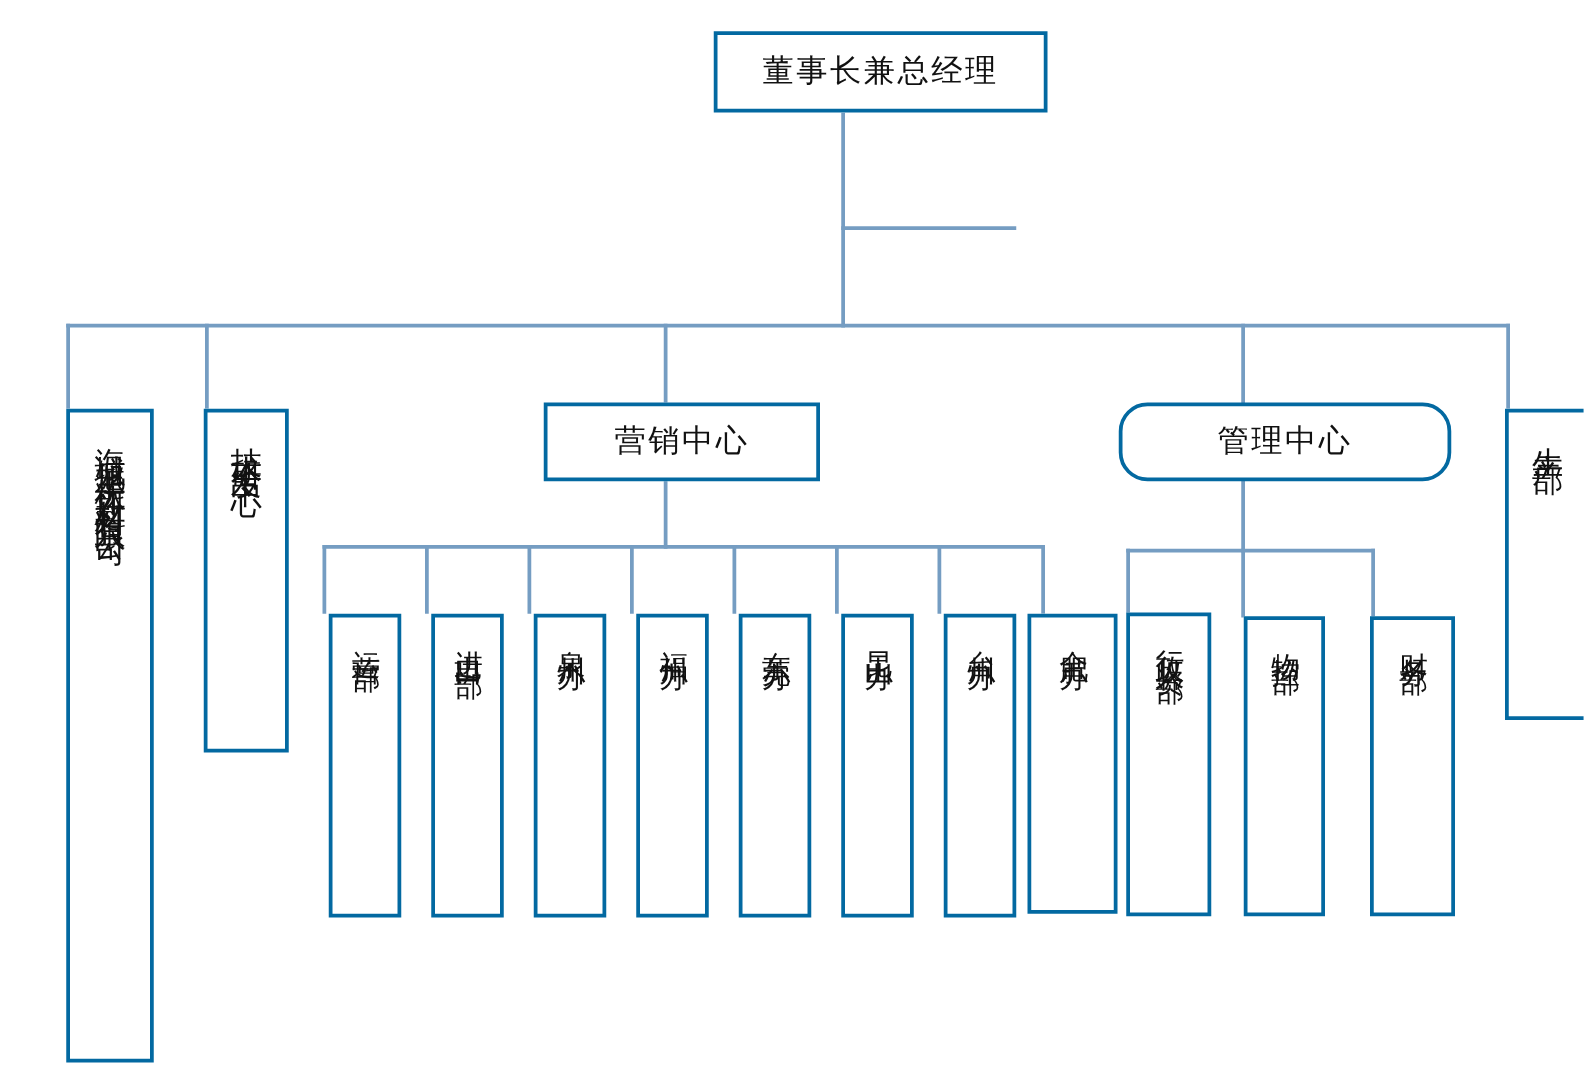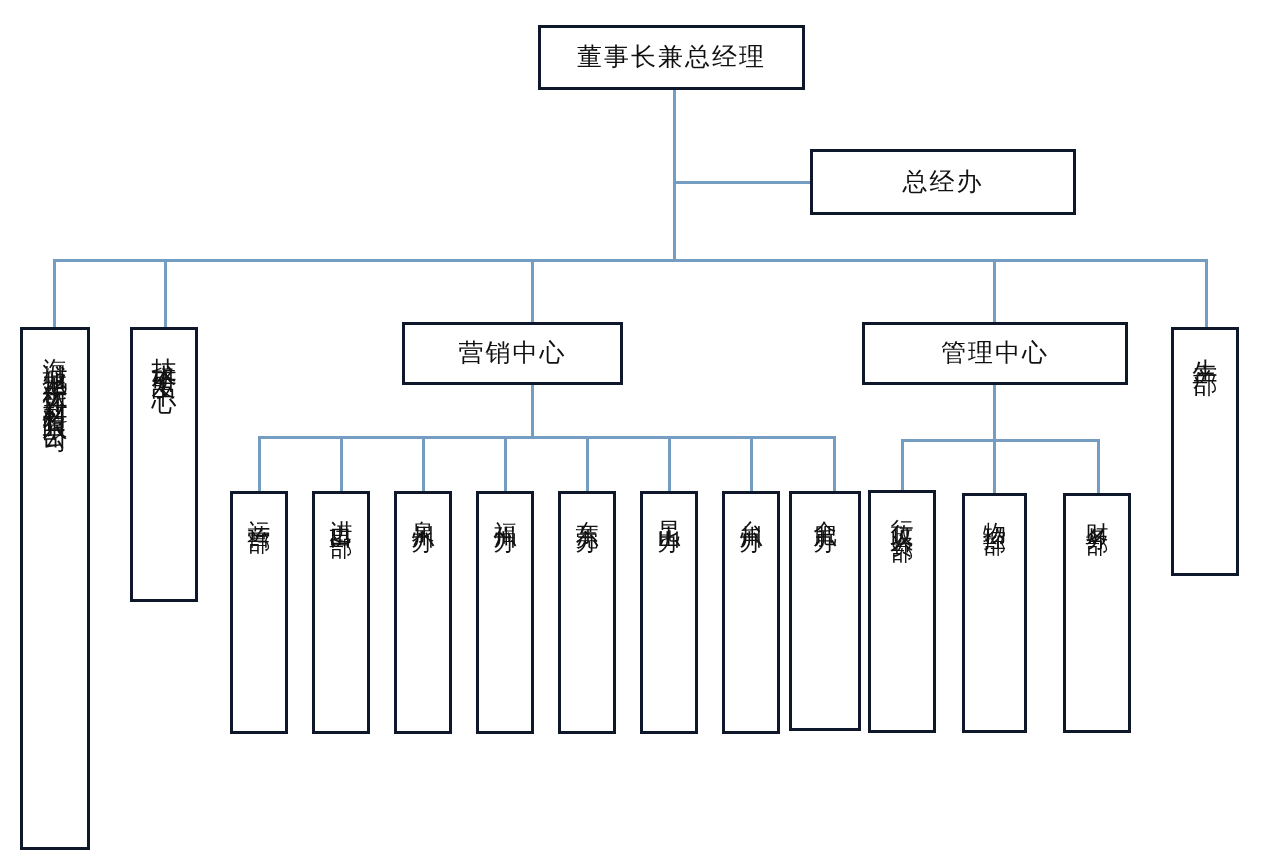--- a/index.html
+++ b/index.html
@@ -16,27 +16,28 @@
     position: relative;
     width: 1267px;
     height: 864px;
     background: #ffffff;
     overflow: hidden;
   }
   
   .node {
     position: absolute;
     box-sizing: border-box;
-    border: 3px solid #0f172a;
+    border: 3px solid #0369a1;
     background: #ffffff;
     display: flex;
     align-items: center;
     justify-content: center;
     text-align: center;
     color: #111111;
+    margin-left: 33px;
   }
   .node .label {
     display: block;
     line-height: 1.06;
     letter-spacing: 0.5px;
   }
   
   .node.horiz .label {
     font-size: 25px;
     white-space: nowrap;
@@ -100,37 +101,34 @@
   <div class="conn h" style="left:901px; top:439px; width:199px;"></div>
 
   <div class="conn v" style="left:901px; top:439px; height:52px;"></div>
   <div class="conn v" style="left:993px; top:439px; height:55px;"></div>
   <div class="conn v" style="left:1097px; top:439px; height:55px;"></div>
 
   <div class="node horiz" style="left:538px; top:25px; width:267px; height:65px;">
     <span class="label">董事长兼总经理</span>
   </div>
 
-  <div class="node horiz" style="left:810px; top:149px; width:266px; height:66px;">
-    <span class="label">总经办</span>
-  </div>
 
   <div class="node vert" style="left:20px; top:327px; width:70px; height:523px;">
     <span class="label">海城旭丰粉体新材料有限公司</span>
   </div>
 
   <div class="node vert" style="left:130px; top:327px; width:68px; height:275px;">
     <span class="label">技术研发中心</span>
   </div>
 
   <div class="node horiz" style="left:402px; top:322px; width:221px; height:63px;">
     <span class="label">营销中心</span>
   </div>
 
-  <div class="node horiz" style="left:862px; top:322px; width:266px; height:63px;">
+  <div class="node horiz" style="left:862px; top:322px; width:266px; height:63px;border-radius:23px;">
     <span class="label">管理中心</span>
   </div>
 
   <div class="node vert" style="left:1171px; top:327px; width:68px; height:249px;">
     <span class="label">生产部</span>
   </div>
 
   <div class="node vert small" style="left:230px; top:491px; width:58px; height:243px;">
     <span class="label">运营部</span>
   </div>

